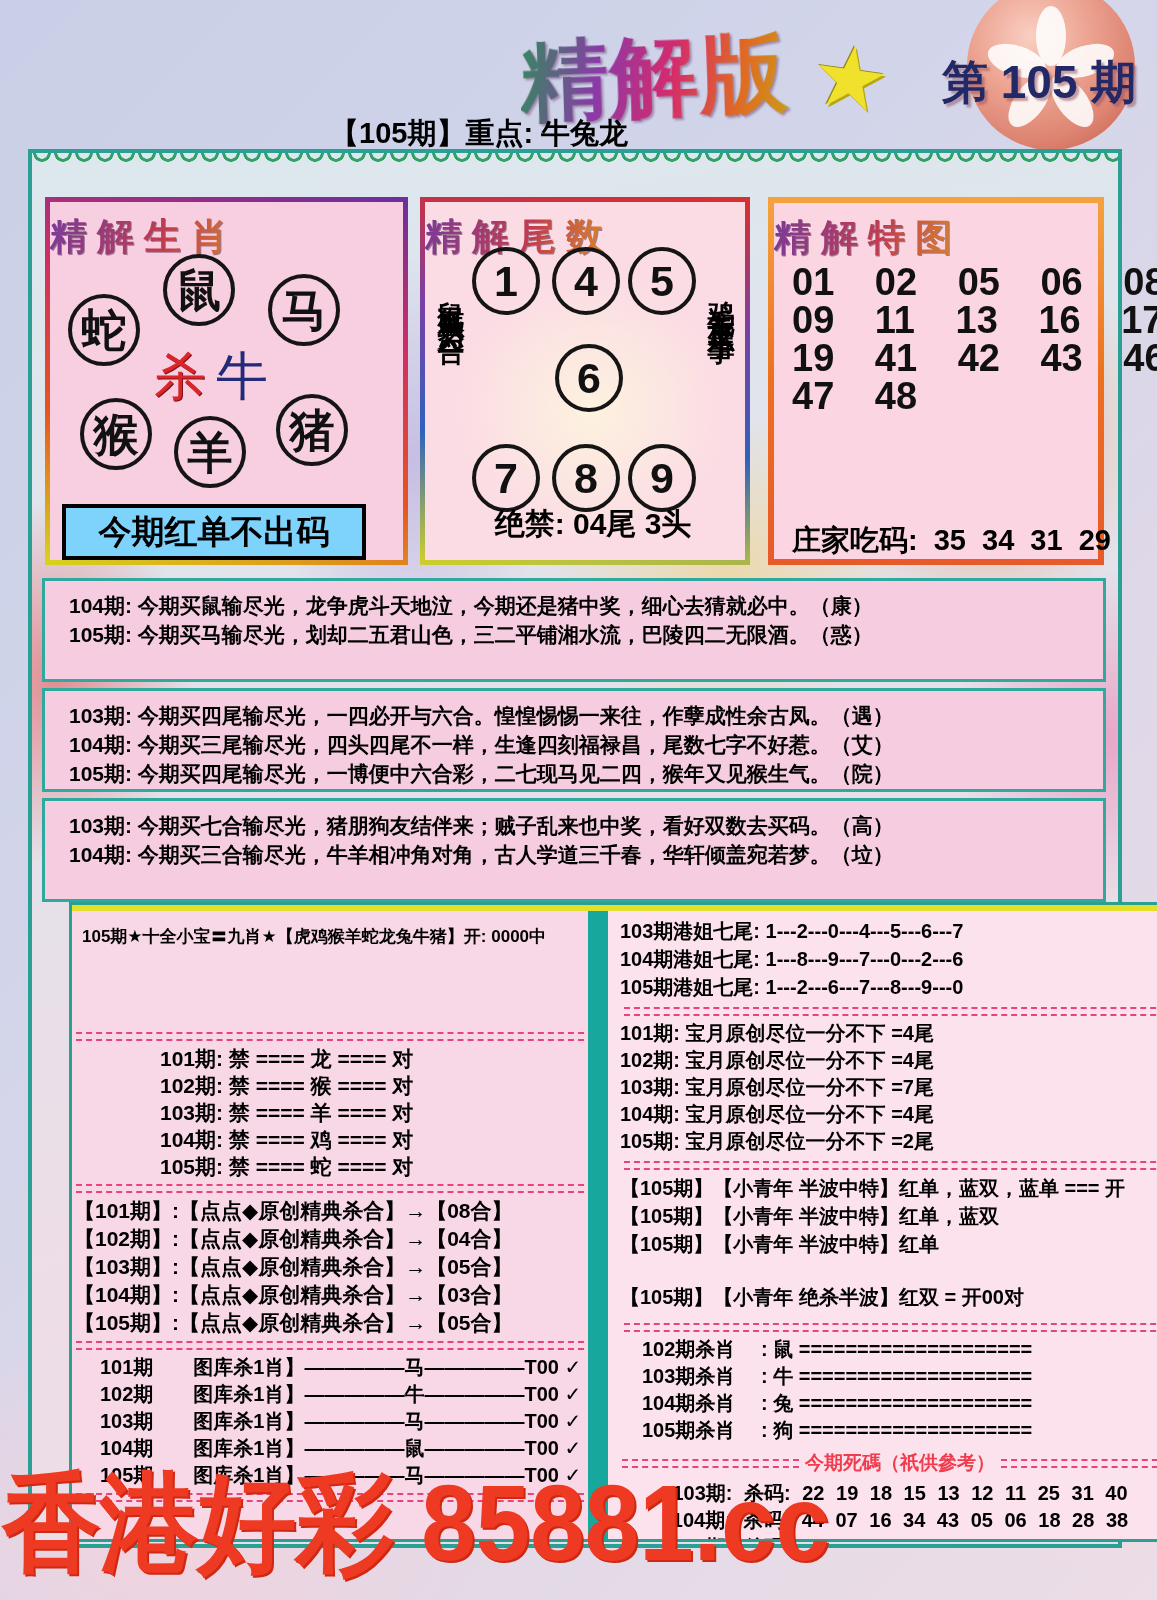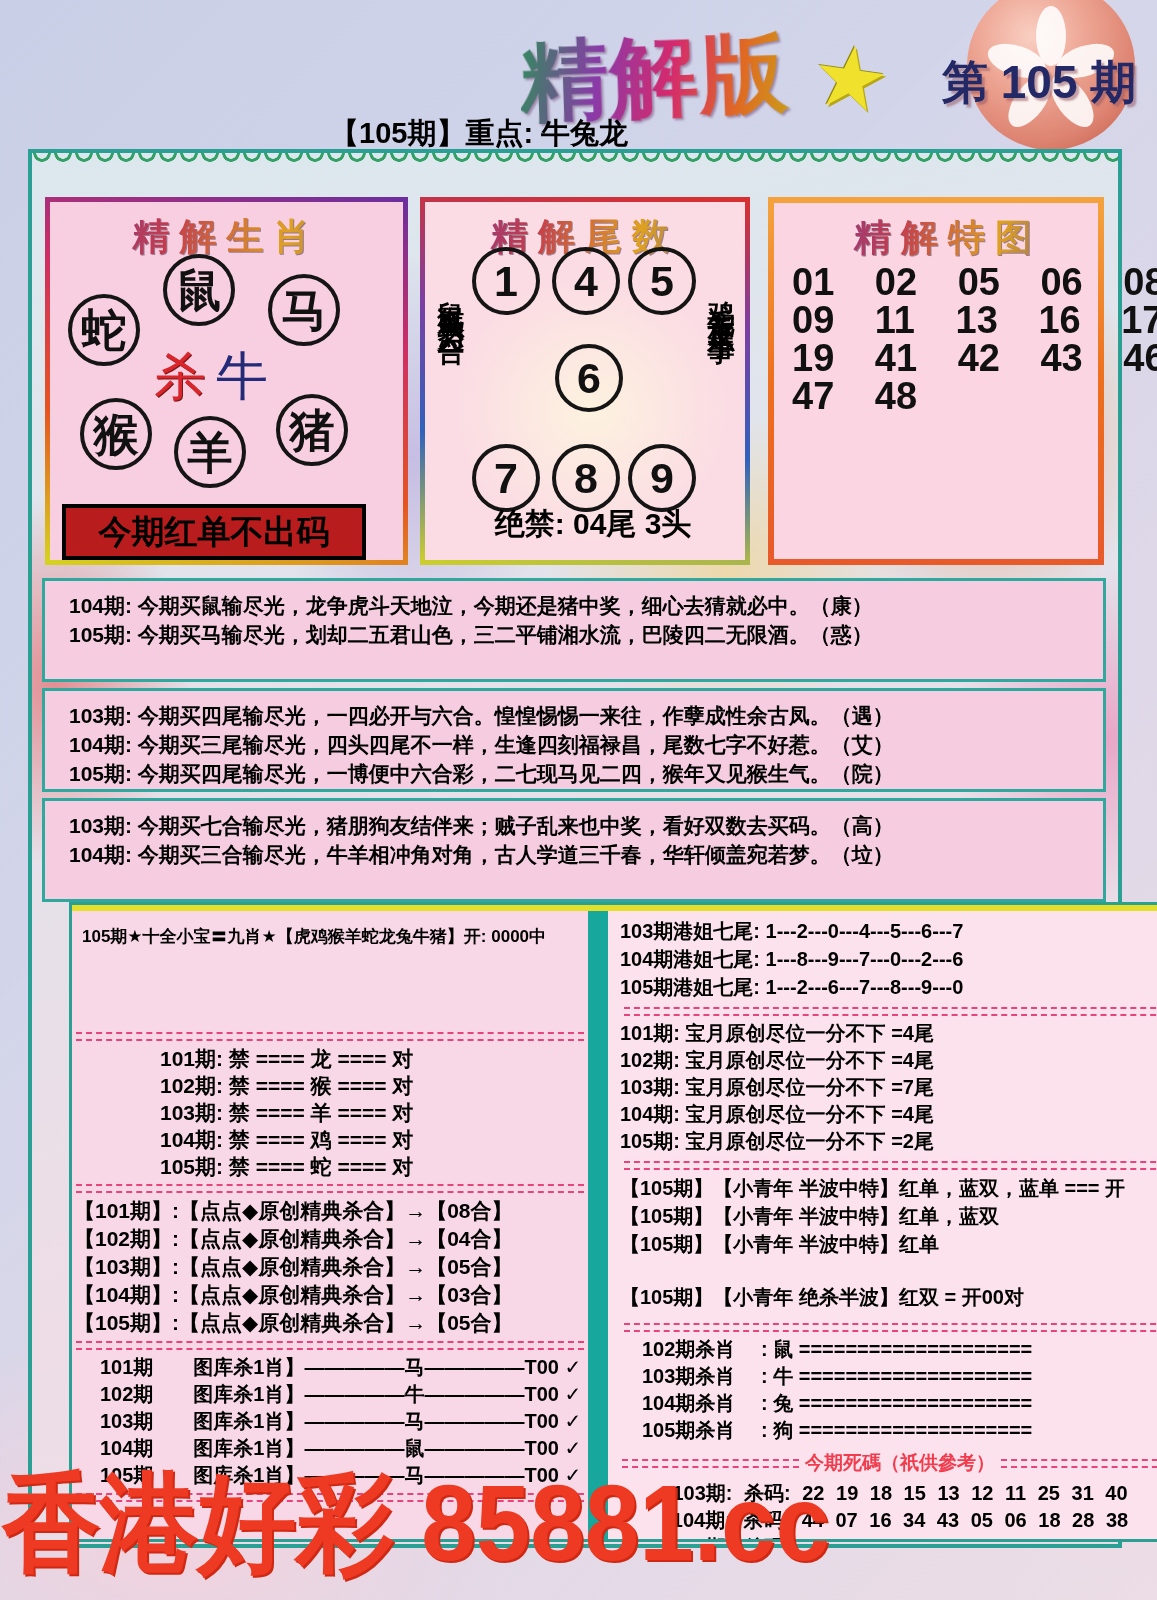--- a/index.html
+++ b/index.html
@@ -42,43 +42,43 @@
       linear-gradient(170deg,#dce8ee 0%,#e4e1ea 40%,#eedde6 75%,#e9dee8 100%);
   }
   .wave{
     position:absolute; left:0; top:0; right:0; height:18px;
     background-image:radial-gradient(circle 9px at 10px 0px, rgba(0,0,0,0) 5.5px, #33a066 6px 8.5px, rgba(0,0,0,0) 9px);
     background-size:21px 18px; background-repeat:repeat-x;
   }
   
   .tbox{position:absolute; box-sizing:border-box; top:44px; height:368px;}
   .tbox-title{
-    text-align:center; font-size:37px; font-weight:900; letter-spacing:10px; margin-top:10px;
+    font-size:37px; font-weight:900; letter-spacing:10px; margin-top:10px;
     background:linear-gradient(100deg,#7b3a9a,#c33b4e,#e0a21e,#5a4aa0);
     -webkit-background-clip:text; background-clip:text; -webkit-text-fill-color:transparent; color:transparent;
     filter:drop-shadow(1px 1px 0 rgba(60,30,60,.5));
   }
   .box1{left:13px; width:363px; border:5px solid transparent;
     border-image:linear-gradient(195deg,#6c2f9e,#d02e62,#e65420,#d6d21e) 1; background:#f8cfe1;}
   .box2{left:388px; width:330px; border:5px solid transparent;
     border-image:linear-gradient(185deg,#d83030,#7a3fa4,#2f62bd,#ccce2c) 1;
     background:radial-gradient(closest-side at 52% 58%, #fdf2df, #fbdce4 88%);}
   .box3{left:736px; width:336px; border:6px solid transparent;
-    border-image:linear-gradient(180deg,#f4a23e,#ed6f1e,#e85a2a) 1; background:#fbd6e2;padding-left:24px;}
+    border-image:linear-gradient(180deg,#f4a23e,#ed6f1e,#e85a2a) 1; background:#fbd6e2;}
   .zc{
     position:absolute; width:64px; height:64px; border:4px solid #151515; border-radius:50%;
     display:flex; align-items:center; justify-content:center;
     font-size:45px; font-weight:bold; color:#111; line-height:1; background:transparent;
   }
   .kill{position:absolute; left:104px; top:140px; font-size:52px; font-weight:400; letter-spacing:10px; white-space:nowrap;}
   .kill .k-red{color:#d8262a; text-shadow:1px 1px 0 #7c1416;}
   .kill .k-blue{color:#232a78;}
   .banner{
     position:absolute; left:12px; top:302px; width:296px; height:48px; border:4px solid #000;
-    background:#b91c1c; display:flex; align-items:center; justify-content:center;
+    background:#7dd3fc; display:flex; align-items:center; justify-content:center;
     font-size:33px; font-weight:bold; color:#000; white-space:nowrap;
   }
   .vtext{
     position:absolute; writing-mode:vertical-rl; text-orientation:upright;
     font-size:27px; font-weight:bold; color:#000; letter-spacing:6px; top:78px;
   }
   .nc{
     position:absolute; width:60px; height:60px; border:4px solid #151515; border-radius:50%;
     display:flex; align-items:center; justify-content:center;
     font-size:43px; font-weight:bold; color:#111; line-height:1;
@@ -200,20 +200,21 @@
     </div>
 
     <div class="tbox box3">
       <div class="tbox-title">精解特图</div>
       <div class="sp-rows">
         <div class="sp-row">01 02 05 06 08</div>
         <div class="sp-row">09 11 13 16 17</div>
         <div class="sp-row">19 41 42 43 46</div>
         <div class="sp-row">47 48</div>
       </div>
+      <div class="sp-footer">庄家吃码: 35 34 31 29</div>
     </div>
 
     <div class="verse v1">
       <div class="vl">104期:  今期买鼠输尽光，龙争虎斗天地泣，今期还是猪中奖，细心去猜就必中。（康）</div>
       <div class="vl">105期:  今期买马输尽光，划却二五君山色，三二平铺湘水流，巴陵四二无限酒。（惑）</div>
     </div>
     <div class="verse v2">
       <div class="vl">103期:  今期买四尾输尽光，一四必开与六合。惶惶惕惕一来往，作孽成性余古凤。（遇）</div>
       <div class="vl">104期:  今期买三尾输尽光，四头四尾不一样，生逢四刻福禄昌，尾数七字不好惹。（艾）</div>
       <div class="vl">105期:  今期买四尾输尽光，一博便中六合彩，二七现马见二四，猴年又见猴生气。（院）</div>

